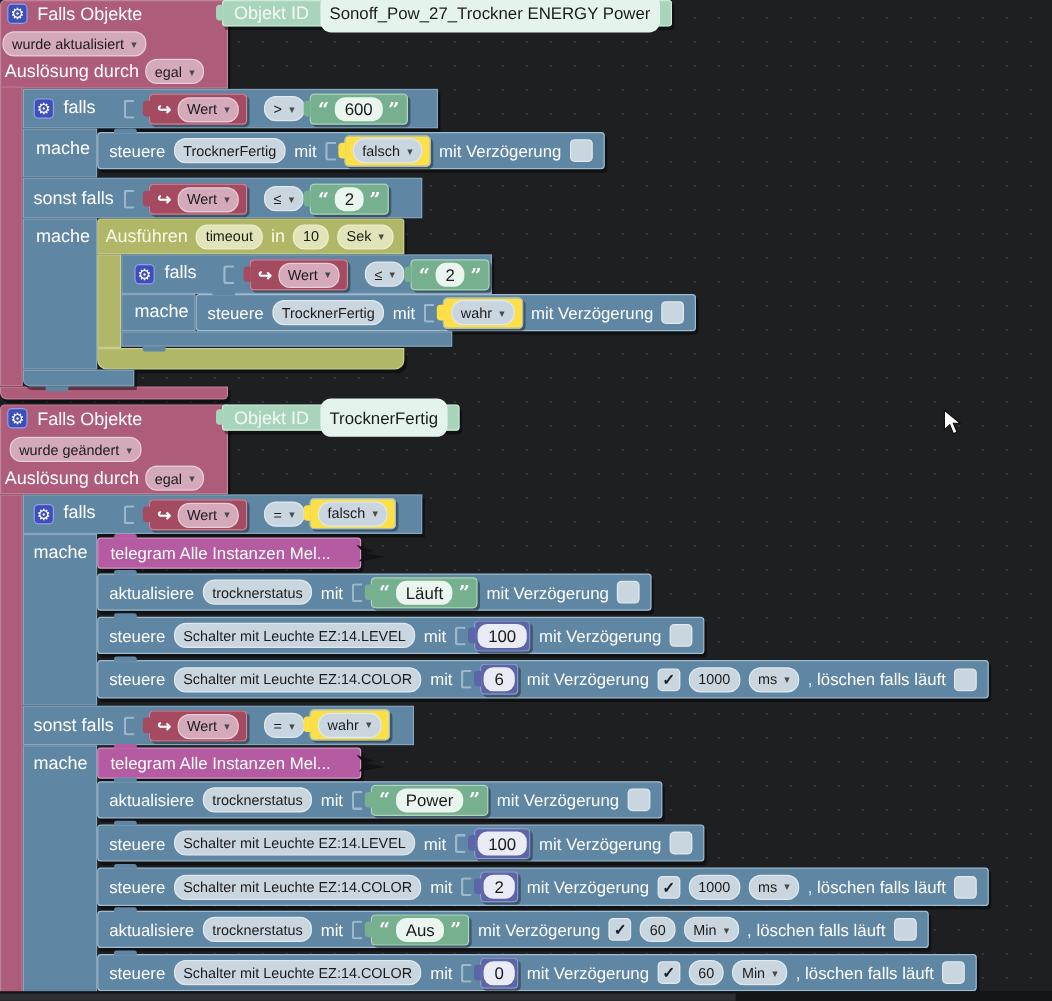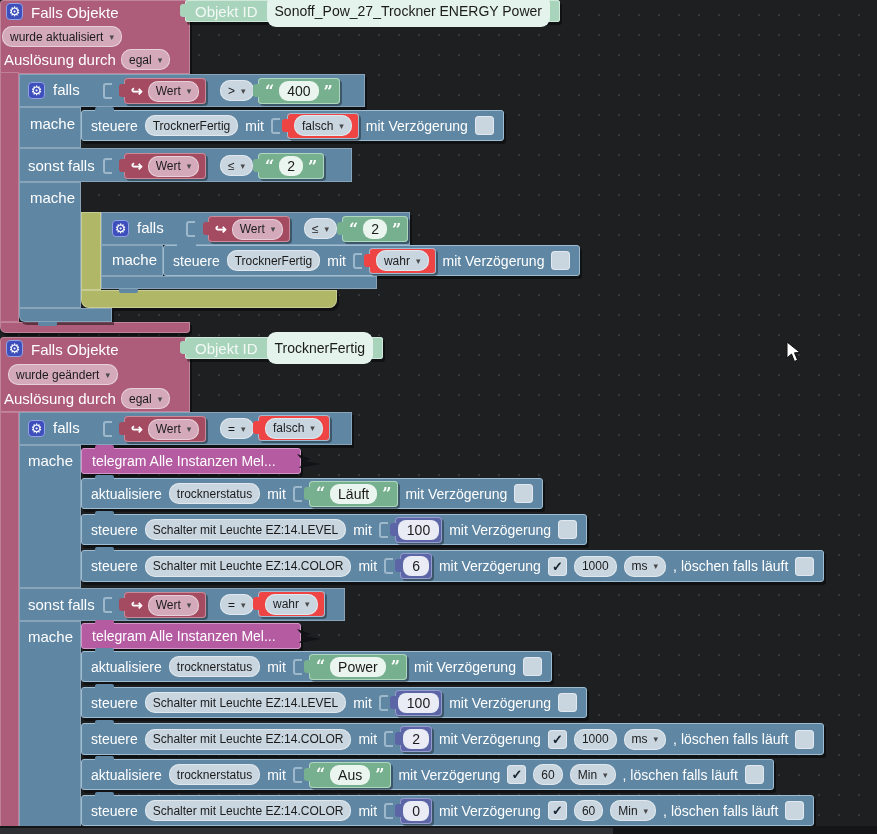--- a/index.html
+++ b/index.html
@@ -42,21 +42,21 @@
   .wert { background:#a54b61; box-shadow: inset 0 0 0 1px #c98b99, 2px 2px 0 rgba(0,0,0,.35); }
   .arrow-g { color:#fff; font-size:14px; font-weight:bold; }
   .str { background:#77b08e; box-shadow: inset 0 0 0 1px #afd6bf, 2px 2px 0 rgba(0,0,0,.35); }
   .str .field { background:#e9f5ee; border-radius:9px; padding:0 8px; height:20px;
     font-size:14px; color:#1b1b1b; display:flex; align-items:center; }
   .quote { color:#fff; font-weight:bold; font-size:16px; font-family:"DejaVu Serif", serif; }
   .num { background:#5c66a7; box-shadow: inset 0 0 0 1px #959ccd, 2px 2px 0 rgba(0,0,0,.35);
     padding:0 3px; }
   .num .field { background:#e9ebf5; border-radius:8px; padding:0 9px; height:20px;
     font-size:14px; color:#1b1b1b; display:flex; align-items:center; }
-  .bval { background:#ef4444; box-shadow: inset 0 0 0 1px #9fbdd2, 2px 2px 0 rgba(0,0,0,.35); }
+  .bval { background:#fde047; box-shadow: inset 0 0 0 1px #9fbdd2, 2px 2px 0 rgba(0,0,0,.35); }
   .gear { width:17px; height:17px; background:#3d4fbb; border:1px solid #93a0e6; border-radius:4px;
     color:#fff; font-size:13px; line-height:15px; text-align:center; display:inline-block; }
   .chk { width:19px; height:19px; background:#c9d6e0; border-radius:4px; display:inline-flex;
     align-items:center; justify-content:center; font-size:13px; font-weight:bold; color:#16222c;
     box-shadow: inset 0 0 0 1px rgba(255,255,255,.45); flex:none; }
   .mint { background:#a9d4bc; border-radius:3px; box-shadow: inset 0 0 0 1px #cfe8da, 2px 3px 0 rgba(0,0,0,.45);
     display:flex; align-items:center; gap:9px; padding:0 10px; position:absolute;text-align:right; }
   .mint::before { content:""; position:absolute; left:-5px; top:4px; width:6px; height:13px;
     background:inherit; border-radius:3px 0 0 3px; }
   .mint .mlabel { color:rgba(255,255,255,.85); font-size:15px; }
@@ -91,21 +91,21 @@
     <span class="abs gear" style="left:9px;top:8px;">⚙</span>
     <span class="abs lbl" style="left:34px;top:7px;">falls</span>
     <span class="abs socket" style="left:84px;top:9px;"></span>
     <div class="abs vblock wert" style="left:105px;top:4px;">
       <span class="arrow-g">↪</span>
       <span class="pill pinkpill dd">Wert</span>
     </div>
     <span class="abs pill dd" style="left:201px;top:6px;">&gt;</span>
     <div class="abs vblock str" style="left:239px;top:4px;">
       <span class="quote">“</span>
-      <span class="field">400</span>
+      <span class="field">600</span>
       <span class="quote">”</span>
     </div>
   </div>
   <div class="abs brect" style="left:19px;top:107px;width:62px;height:41px;">
     <span class="abs lbl" style="left:11px;top:8px;">mache</span>
   </div>
   <div class="stmt" style="left:81px;top:110px;height:31px;">
     <span class="lbl">steuere</span>
     <span class="pill">TrocknerFertig</span>
     <span class="lbl">mit</span>
@@ -127,20 +127,27 @@
     <div class="abs vblock str" style="left:239px;top:5px;">
       <span class="quote">“</span>
       <span class="field">2</span>
       <span class="quote">”</span>
     </div>
   </div>
   <div class="abs brect" style="left:19px;top:182px;width:62px;height:126px;">
     <span class="abs lbl" style="left:11px;top:7px;">mache</span>
   </div>
 
+  <div class="abs orect oshadow oliverow" style="left:81px;top:182px;width:256px;height:30px;border-radius:3px 3px 0 0;">
+    <span class="lbl">Ausführen</span>
+    <span class="pill olivepill">timeout</span>
+    <span class="lbl">in</span>
+    <span class="pill olivepill">10</span>
+    <span class="pill olivepill dd">Sek</span>
+  </div>
   <div class="abs orect" style="left:81px;top:212px;width:20px;height:78px;"></div>
   <div class="abs orect oshadow" style="left:81px;top:290px;width:256px;height:18px;border-radius:0 0 8px 8px;"></div>
 
   <div class="abs brect shadow" style="left:101px;top:212px;width:309px;height:33px;">
     <span class="abs gear" style="left:11px;top:8px;">⚙</span>
     <span class="abs lbl" style="left:36px;top:7px;">falls</span>
     <span class="abs socket" style="left:85px;top:9px;"></span>
     <div class="abs vblock wert" style="left:107px;top:4px;">
       <span class="arrow-g">↪</span>
       <span class="pill pinkpill dd">Wert</span>

